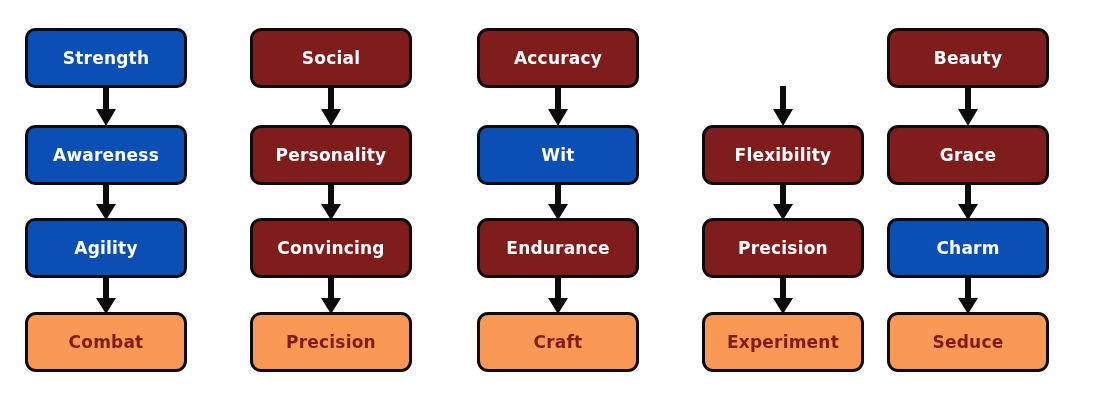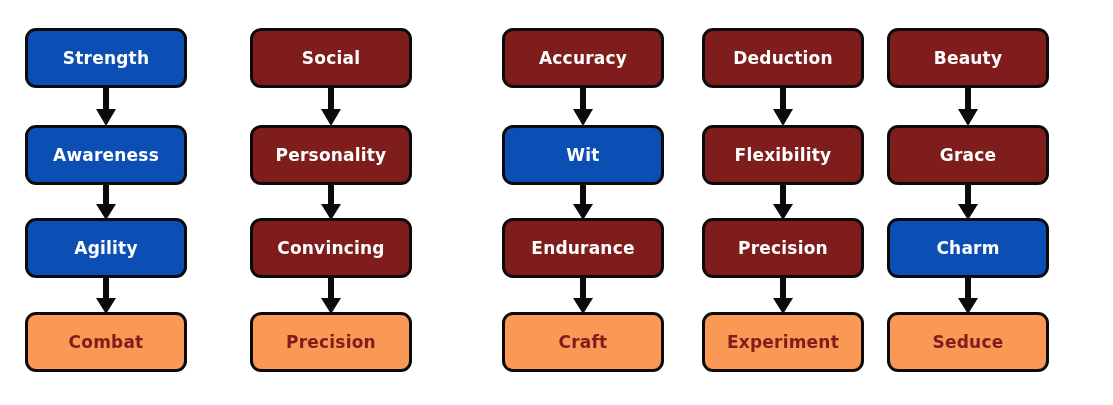--- a/index.html
+++ b/index.html
@@ -40,21 +40,21 @@
     text-align: center;
   }
   .node .node-label {
     font-size: 17px;
     font-weight: bold;
     letter-spacing: 0.2px;
     line-height: 1;
     white-space: nowrap;
     padding: 0 4px;
   }
-  .node.dark  { background: #0b4fb5; }
+  .node.dark  { background: #0b4fb5; border-radius: 10px; }
   .node.light { background: #7f1d1d; }
   .node.accent{ background: #fa9955; }
   .node.dark  .node-label,
   .node.light .node-label { color: #ffffff; }
   .node.accent .node-label { color: #7f1d1d; }
 
   .node.row0 { top: 28px; }
   .node.row1 { top: 125px; }
   .node.row2 { top: 218px; }
   .node.row3 { top: 312px; }
@@ -128,21 +128,21 @@
     <div class="arrow gap2">
       <svg width="26" height="39" viewBox="0 0 26 39">
           <path d="M10 0 h6 v22 h7 l-10 16 -10 -16 h7 z" fill="#0b0b0b"></path>
         </svg>
     </div>
     <div class="node accent row3">
       <span class="node-label">Precision</span>
     </div>
   </div>
 
-  <div class="column" style="left:502px;">
+  <div class="column" style="left:477px;">
     <div class="node light row0">
       <span class="node-label">Accuracy</span>
     </div>
     <div class="arrow gap0">
       <svg width="26" height="42" viewBox="0 0 26 42">
           <path d="M10 0 h6 v23 h7 l-10 17 -10 -17 h7 z" fill="#0b0b0b"></path>
         </svg>
     </div>
     <div class="node dark row1">
       <span class="node-label">Wit</span>
@@ -159,23 +159,20 @@
       <svg width="26" height="39" viewBox="0 0 26 39">
           <path d="M10 0 h6 v22 h7 l-10 16 -10 -16 h7 z" fill="#0b0b0b"></path>
         </svg>
     </div>
     <div class="node accent row3">
       <span class="node-label">Craft</span>
     </div>
   </div>
 
   <div class="column" style="left:702px;">
-    <div class="node light row0">
-      <span class="node-label">Deduction</span>
-    </div>
     <div class="arrow gap0">
       <svg width="26" height="42" viewBox="0 0 26 42">
           <path d="M10 0 h6 v23 h7 l-10 17 -10 -17 h7 z" fill="#0b0b0b"></path>
         </svg>
     </div>
     <div class="node light row1">
       <span class="node-label">Flexibility</span>
     </div>
     <div class="arrow gap1">
       <svg width="26" height="38" viewBox="0 0 26 38">

